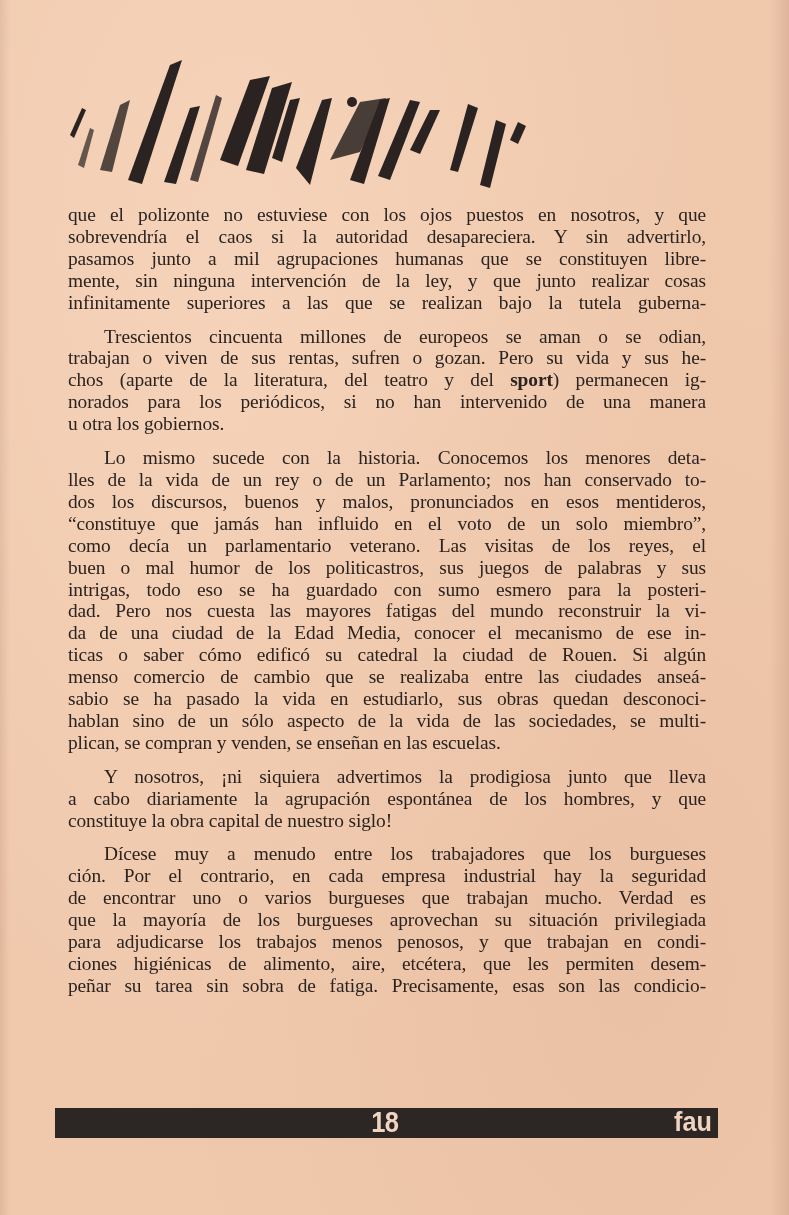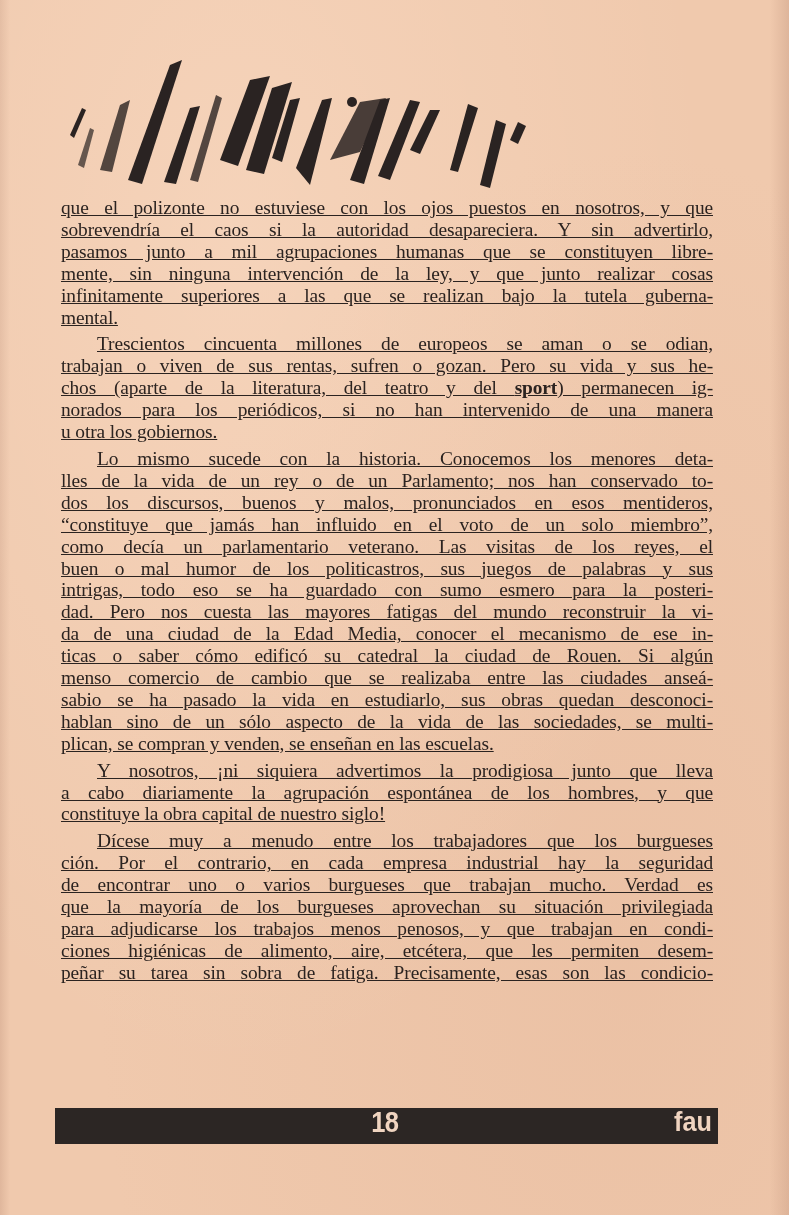--- a/index.html
+++ b/index.html
@@ -15,28 +15,28 @@
       color: #2b2320;
     }
     .page { position: absolute; left: 0; top: 0; width: 789px; height: 1215px; }
     .header-art { position: absolute; left: 60px; top: 40px; width: 680px; height: 150px; }
     .text-block {
       position: absolute; left: 56px; top: 192px; width: 662px;
       font-size: 19.4px; line-height: 21.9px;
       text-align: justify;
       letter-spacing: -0.1px;
     }
-    .text-block p { margin: 5px; text-align: justify; text-decoration: underline; }
+    .text-block p { margin: 12px; text-align: justify; }
     .text-block p.gap { margin-top: 5px; }
     .line { display: block; text-align: justify; text-align-last: justify; white-space: nowrap; }
     .line.last { text-align-last: left; }
     .line.indent { padding-left: 36px; }
     .bold { font-weight: bold; }
     .footer-bar {
-      position: absolute; left: 55px; top: 1108px; width: 663px; height: 36px;
+      position: absolute; left: 55px; top: 1108px; width: 663px; height: 30px;
       background: #2c2624;
     }
     .page-number {
       position: absolute; left: 314px; top: -3px;
       font-family: "Liberation Sans", "DejaVu Sans", sans-serif;
       font-weight: bold; font-size: 30px; color: #f0d4c0;
       transform: scaleX(0.85); letter-spacing: -1px;
     }
     .brand {
       position: absolute; right: 4px; top: -2px;
@@ -73,21 +73,20 @@
     </g>
   </svg>
 
   <div class="text-block">
     <p>
       <span class="line">que el polizonte no estuviese con los ojos puestos en nosotros, y que</span>
       <span class="line">sobrevendría el caos si la autoridad desapareciera. Y sin advertirlo,</span>
       <span class="line">pasamos junto a mil agrupaciones humanas que se constituyen libre-</span>
       <span class="line">mente, sin ninguna intervención de la ley, y que junto realizar cosas</span>
       <span class="line">infinitamente superiores a las que se realizan bajo la tutela guberna-</span>
-      <span class="line last">mental.</span>
     </p>
     <p>
       <span class="line indent">Trescientos cincuenta millones de europeos se aman o se odian,</span>
       <span class="line">trabajan o viven de sus rentas, sufren o gozan. Pero su vida y sus he-</span>
       <span class="line">chos (aparte de la literatura, del teatro y del <span class="bold">sport</span>) permanecen ig-</span>
       <span class="line">norados para los periódicos, si no han intervenido de una manera</span>
       <span class="line last">u otra los gobiernos.</span>
     </p>
     <p>
       <span class="line indent">Lo mismo sucede con la historia. Conocemos los menores deta-</span>

